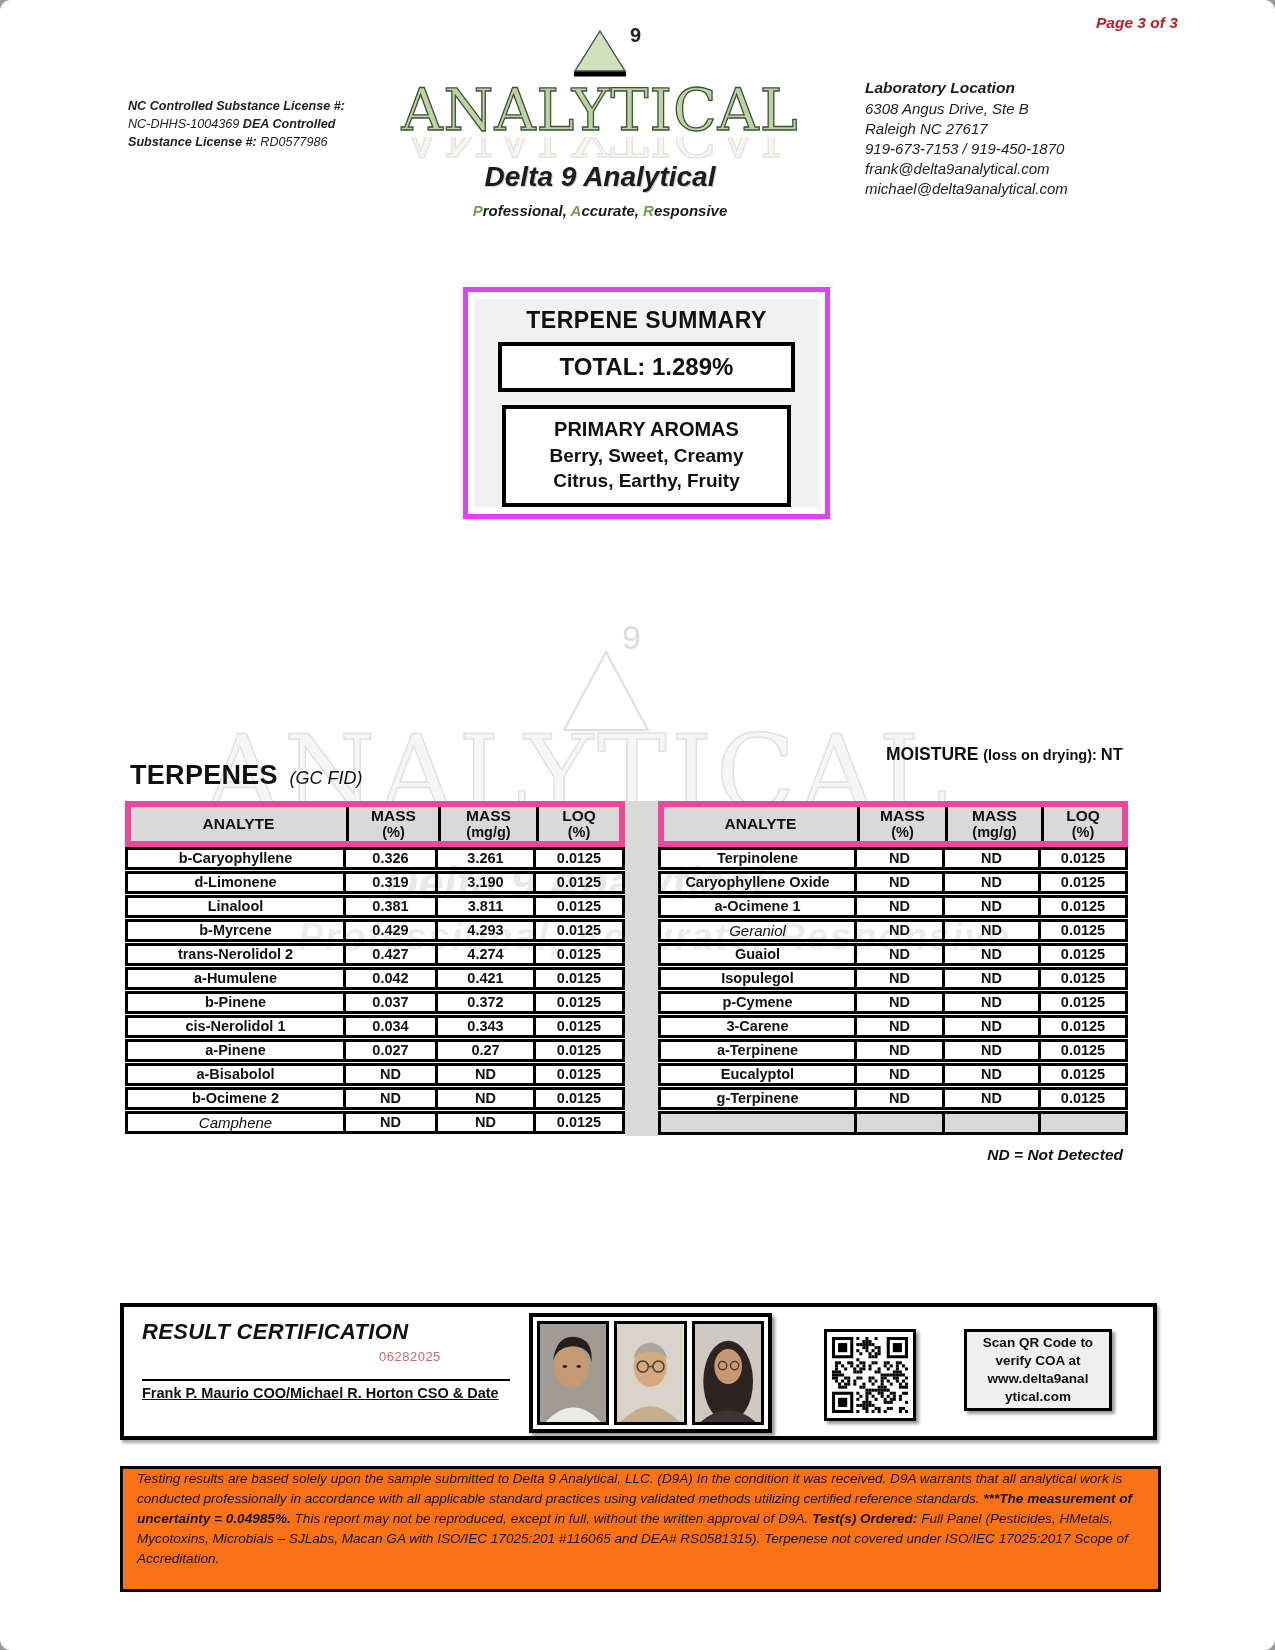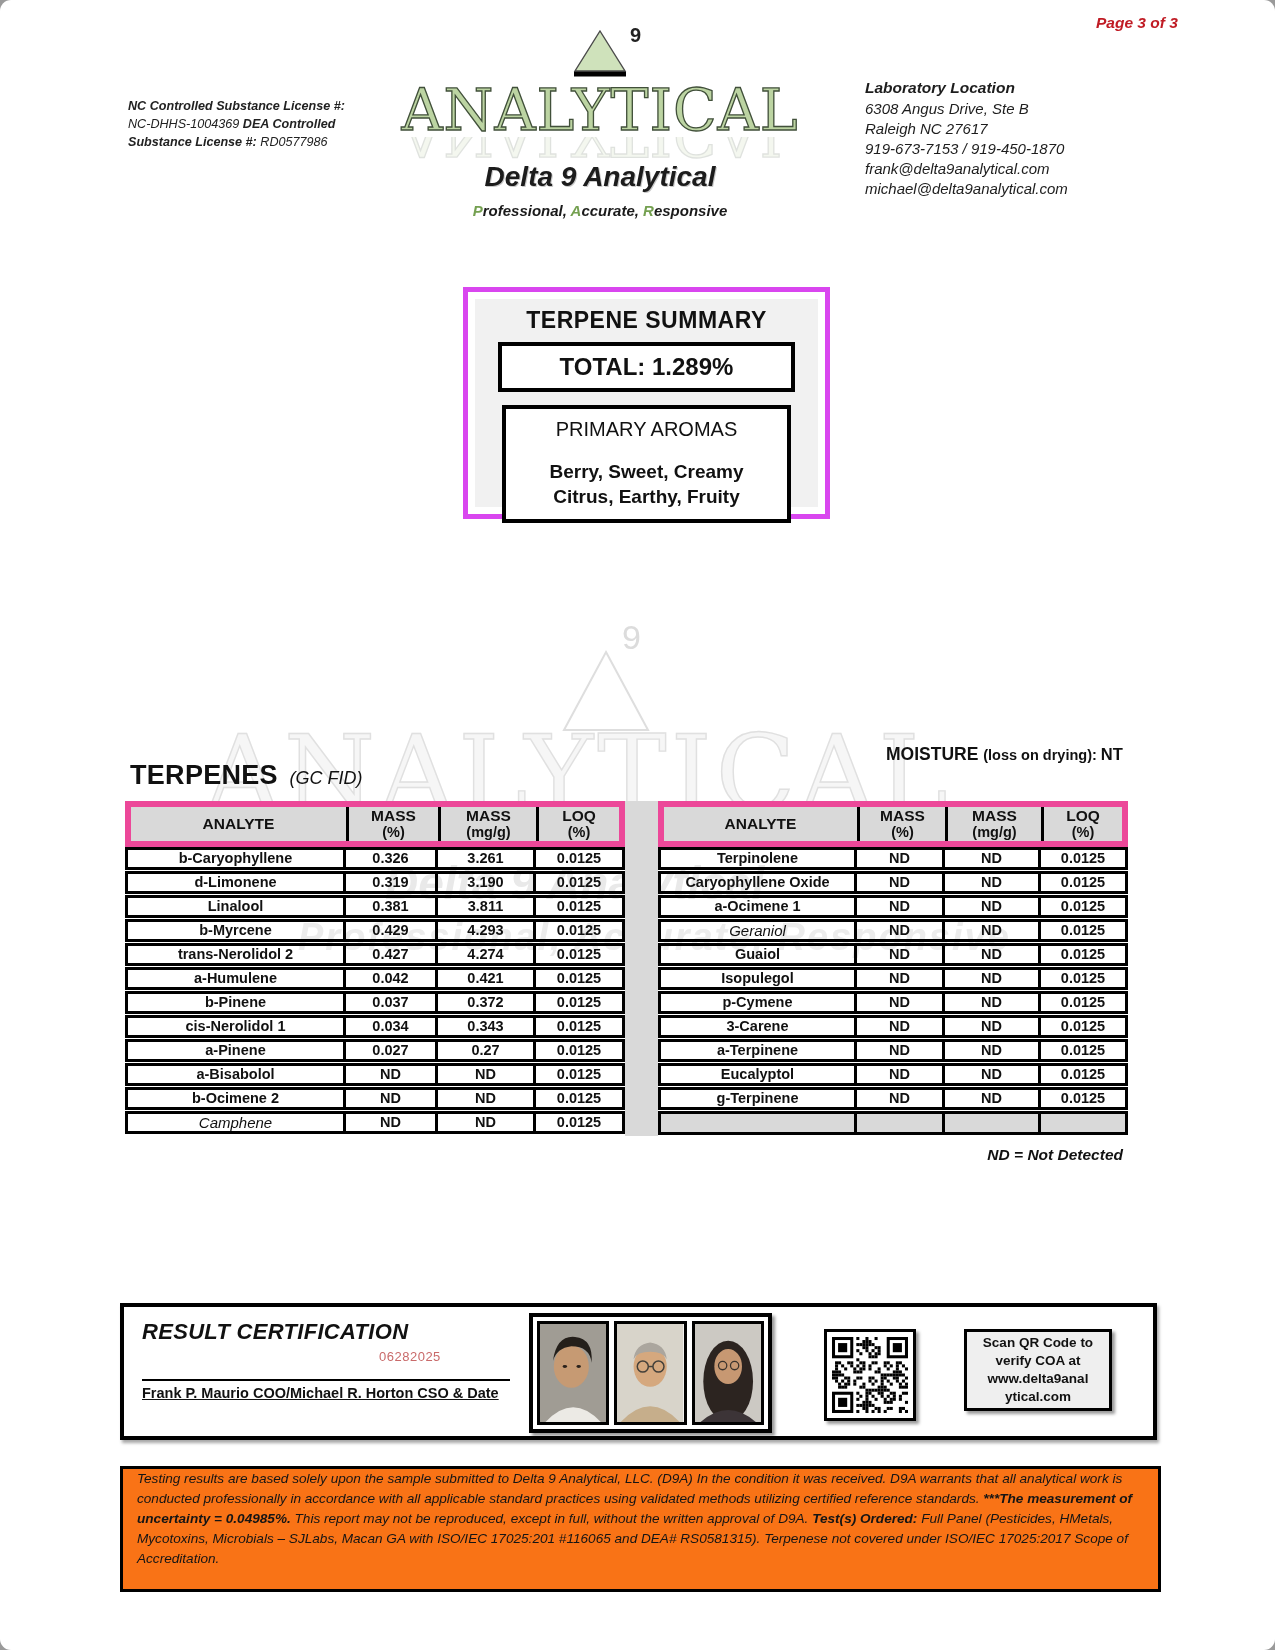--- a/index.html
+++ b/index.html
@@ -35,21 +35,21 @@
   
   .lab { left: 865px; top: 78px; width: 260px; font-size: 15px; font-style: italic; line-height: 1.34; color: #1d1d1d; }
   .lab-title { font-weight: bold; font-size: 15.5px; }
 
   
   .summary { left: 463px; top: 287px; width: 367px; height: 232px; border: 5px solid #d946ef; background: #fff; padding: 7px; }
   .summary-inner { background: #f1f1f1; width: 100%; height: 100%; padding: 8px 14px; text-align: center; }
   .summary-title { font-size: 23px; font-weight: 800; letter-spacing: .5px; margin-bottom: 8px; }
   .total-box { border: 4px solid #000; background: #fff; width: 94%; margin: 0 auto 13px auto; padding: 7px 0; font-size: 24px; font-weight: 800; }
   .aroma-box { border: 4px solid #000; background: #fff; width: 92%; margin: 0 auto; padding: 9px 0 10px 0; }
-  .aroma-title { font-size: 20px; font-weight: 400; margin-bottom: 18px; }
+  .aroma-title { font-size: 20px; font-weight: 700; margin-bottom: 2px; }
   .aroma-lines { font-size: 19px; font-weight: bold; line-height: 1.32; }
 
   
   .wm { color: #ededed; pointer-events: none; z-index: 0; white-space: nowrap; }
   .wm-nine { left: 622px; top: 618px; font-size: 34px; color: #dcdcdc; }
   .wm-tri { left: 560px; top: 648px; }
   .wm-word { left: 205px; top: 722px; font-family: "DejaVu Serif", serif; font-size: 104px; line-height: 1;
              color: #f6f6f6; -webkit-text-stroke: 1.4px #e0e0e0; letter-spacing: 4px; }
   .wm-company { left: 385px; top: 856px; font-size: 46px; font-weight: bold; font-style: italic; color: #e9e9e9; }
   .wm-tagline { left: 298px; top: 916px; font-size: 38px; font-weight: bold; font-style: italic; color: #ececec; letter-spacing: 2px; }

